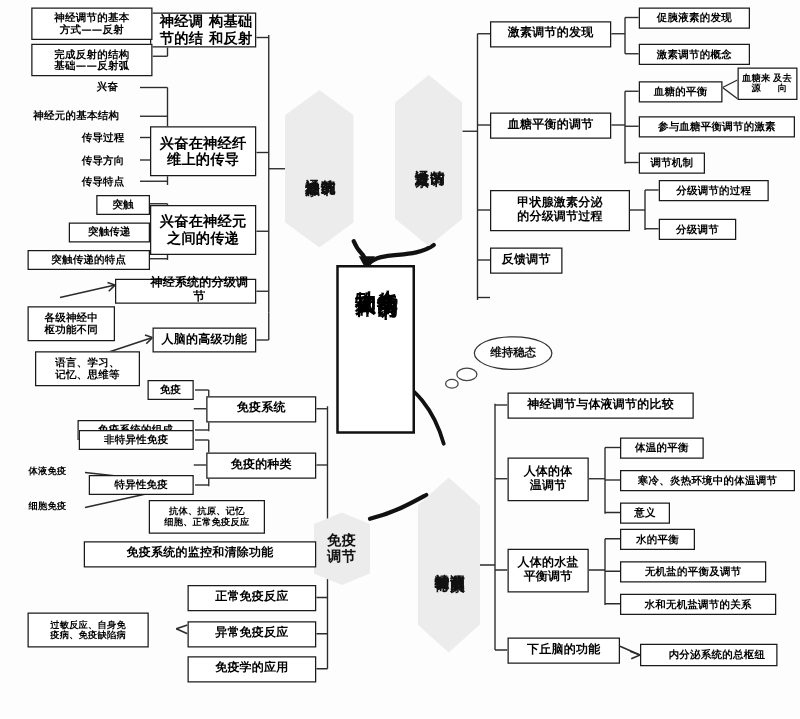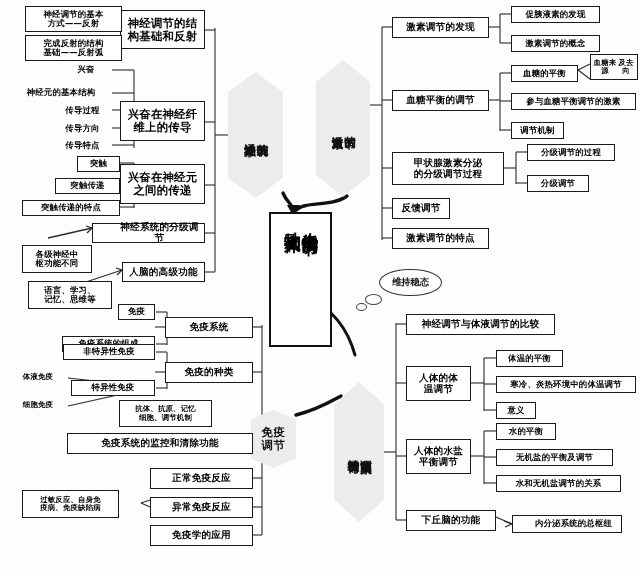--- a/index.html
+++ b/index.html
@@ -266,21 +266,21 @@
     </div>
   </div>
 
   <div class="hex" style="left:334px; top:382px; width:50px; height:140px;">
     <div class="hexin">
       <span class="col">液调节的关系</span>
       <span class="col">神经调节与体</span>
     </div>
   </div>
 
-  <div class="node t-lg" style="left:120px; top:10px; width:85px; height:39px; flex-direction:column;">
+  <div class="node t-lg" style="left:120px; top:10px; width:85px; height:28px; flex-direction:row;text-align:right;">
     <div>神经调节的结</div>
     <div>构基础和反射</div>
   </div>
   <div class="node t-lg" style="left:120px; top:101px; width:85px; height:40px; flex-direction:column;">
     <div>兴奋在神经纤</div>
     <div>维上的传导</div>
   </div>
   <div class="node t-lg" style="left:120px; top:164px; width:85px; height:40px; flex-direction:column;">
     <div>兴奋在神经元</div>
     <div>之间的传递</div>
@@ -342,23 +342,20 @@
   <div class="node t-md" style="left:392px; top:90px; width:97px; height:21px;">
     <span>血糖平衡的调节</span>
   </div>
   <div class="node t-md" style="left:392px; top:152px; width:112px; height:33px; flex-direction:column;">
     <div>甲状腺激素分泌</div>
     <div>的分级调节过程</div>
   </div>
   <div class="node t-md" style="left:392px; top:198px; width:58px; height:21px;">
     <span>反馈调节</span>
   </div>
-  <div class="node t-md" style="left:392px; top:228px; width:97px; height:21px;">
-    <span>激素调节的特点</span>
-  </div>
 
   <div class="node t-sm" style="left:511px; top:6px; width:89px; height:17px;">
     <span>促胰液素的发现</span>
   </div>
   <div class="node t-sm" style="left:511px; top:35px; width:89px; height:17px;">
     <span>激素调节的概念</span>
   </div>
 
   <div class="node t-sm" style="left:511px; top:65px; width:67px; height:17px;">
     <span>血糖的平衡</span>
@@ -413,21 +410,21 @@
     <span>特异性免疫</span>
   </div>
   <div class="node plain t-xs" style="left:8px; top:370px; width:60px; height:14px;">
     <span>体液免疫</span>
   </div>
   <div class="node plain t-xs" style="left:8px; top:398px; width:60px; height:14px;">
     <span>细胞免疫</span>
   </div>
   <div class="node t-xs" style="left:119px; top:400px; width:93px; height:27px; flex-direction:column;">
     <div>抗体、抗原、记忆</div>
-    <div>细胞、调节机制</div>
+    <div>细胞、正常免疫反应</div>
   </div>
   <div class="node t-xs" style="left:22px; top:490px; width:97px; height:28px; flex-direction:column;">
     <div>过敏反应、自身免</div>
     <div>疫病、免疫缺陷病</div>
   </div>
 
   <div class="node t-md" style="left:406px; top:314px; width:149px; height:21px;">
     <span>神经调节与体液调节的比较</span>
   </div>
   <div class="node t-md" style="left:406px; top:366px; width:65px; height:35px; flex-direction:column;">

